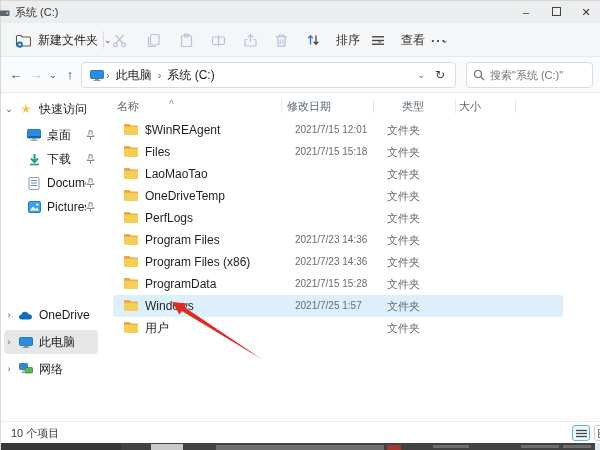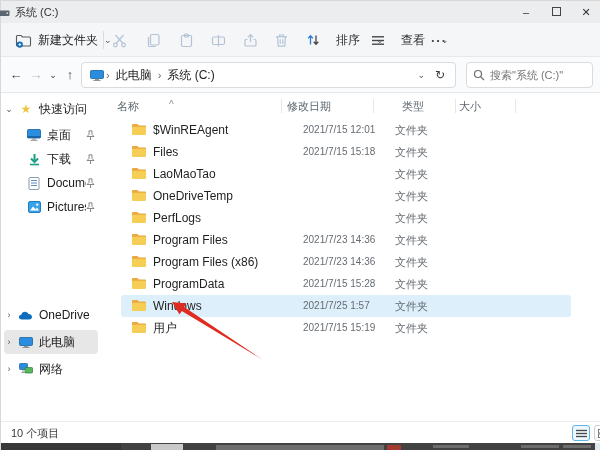--- a/index.html
+++ b/index.html
@@ -61,21 +61,21 @@
   .sb-sel { position:absolute; left:3px; top:237px; width:94px; height:24px; background:#e7e7e7; border-radius:4px; }
   .star { color:#edc540; font-size:12px; }
 
   
   .filelist { position:absolute; left:100px; top:0; width:500px; height:100%; }
   .fl-head { position:absolute; left:0; top:4px; width:500px; height:18px; font-size:11px; color:#5c6770; }
   .fl-head span { position:absolute; top:2px; }
   .h-name { left:16px; } .h-date { left:186px; } .h-type { left:278px;margin-left:23px; } .h-size { left:358px; }
   .h-caret { left:68px; top:-3px; font-size:10px; color:#8a8a8a; }
   .h-sep { position:absolute; top:2px; width:1px; height:14px; background:#e7e7e7; }
-  .row { position:absolute; left:20px; width:450px; height:22px; border-radius:3px; }
+  .row { position:absolute; left:12px; width:450px; height:22px; border-radius:3px; }
   .row.selected { background:#ddeffb; }
   .row .ficon { position:absolute; left:10px; top:4px; }
   .row .c-name { position:absolute; left:32px; top:0; line-height:22px; font-size:12px; color:#201f1e; white-space:nowrap; }
   .row .c-date { position:absolute; left:182px; top:0; line-height:22px; font-size:10px; color:#666c72; white-space:nowrap; }
   .row .c-type { position:absolute; left:274px; top:0; line-height:22px; font-size:11px; color:#666c72; }
 
   
   .statusbar { position:absolute; left:0; top:420px; width:600px; height:22px; background:#fff;
     border-top:1px solid #ececec; font-size:11px; color:#3b3b3b; }
   .sb-count { position:absolute; left:10px; top:4px; }
@@ -449,21 +449,20 @@
         <span class="c-type">文件夹</span>
       </div>
       <div class="row" style="top:224px">
         <span class="ficon">
             <svg width="16" height="13">
               <path d="M1 2.2 C1 1.5 1.5 1 2.2 1 L5.8 1 C6.2 1 6.5 1.15 6.8 1.4 L8 2.5 L13.8 2.5 C14.5 2.5 15 3 15 3.7 L15 4.5 L1 4.5 Z" fill="#eaa83e"></path>
               <rect x="1" y="3.8" width="14" height="8.2" rx="1.2" fill="#f6ce55"></rect>
             </svg>
           </span>
         <span class="c-name">用户</span>
-        <span class="c-date">2021/7/15 15:19</span>
         <span class="c-type">文件夹</span>
       </div>
     </div>
   </div>
 
   <div class="statusbar">
     <span class="sb-count">10 个项目</span>
     <div class="view-toggle vt1">
       <svg width="11" height="9">
         <line x1="0" y1="1.5" x2="11" y2="1.5" stroke="#474747" stroke-width="1.3"></line>

